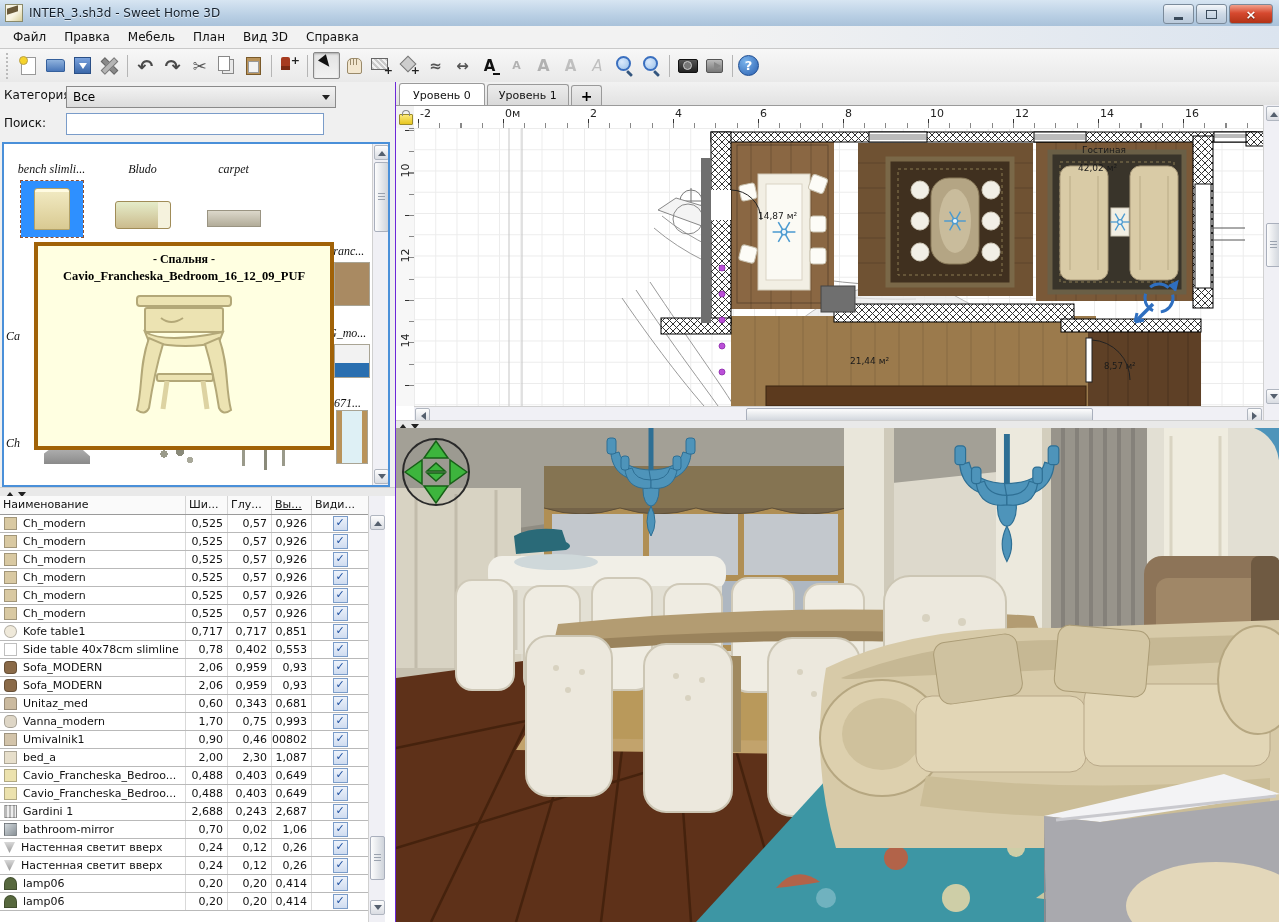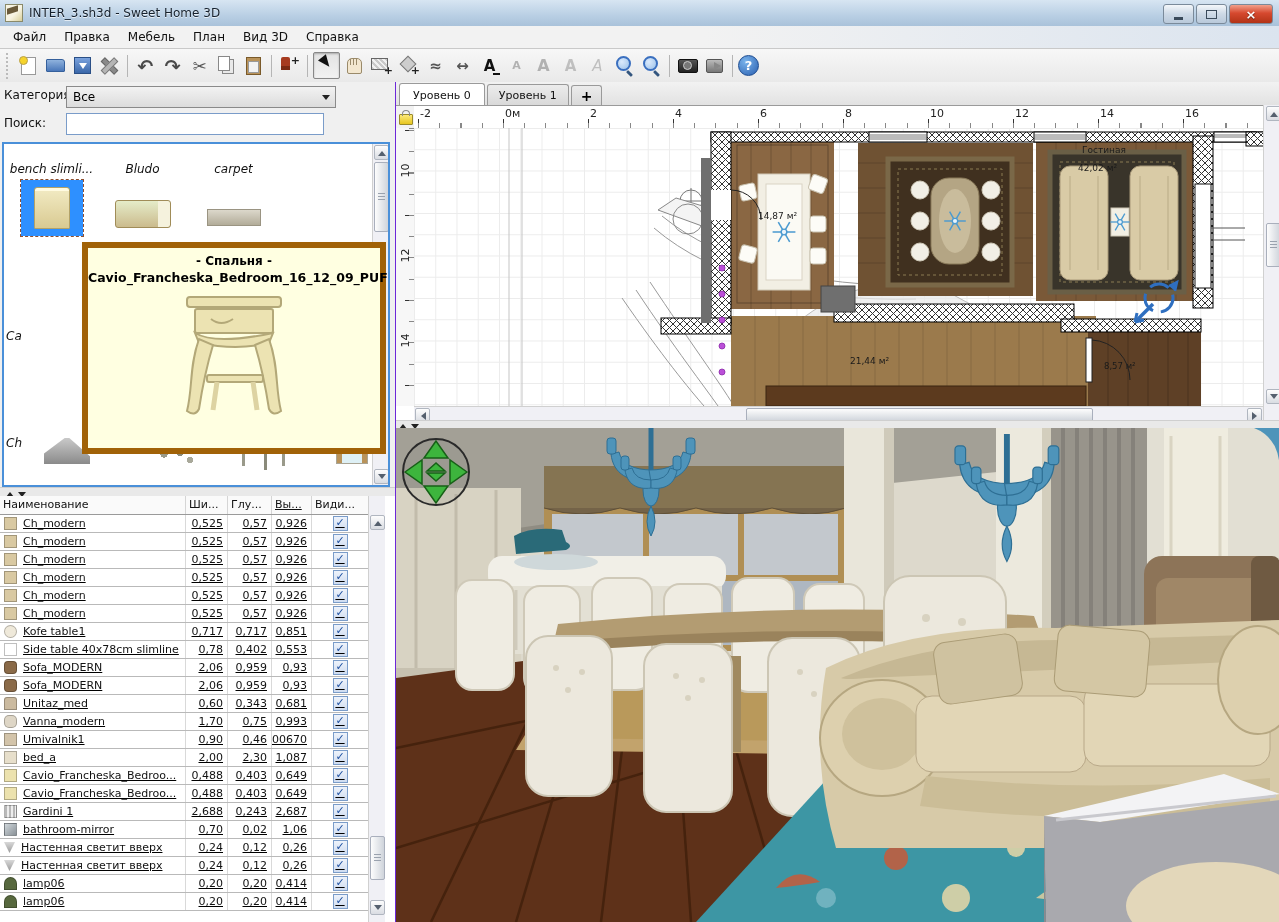--- a/index.html
+++ b/index.html
@@ -60,54 +60,54 @@
   .ic-photo::after{content:"";position:absolute;width:7px;height:7px;border-radius:50%;background:#777;border:1px solid #ccc;}
   .ic-video::before{content:"";width:15px;height:12px;background:linear-gradient(#bbb,#777);border-radius:2px;border:1px solid #555;}
   .ic-video::after{content:"";position:absolute;right:2px;width:0;height:0;border:4px solid transparent;border-left:7px solid #888;}
   .ic-help{width:19px;height:19px;border-radius:50%;background:radial-gradient(circle at 35% 30%,#7ab4ec,#2a5fb0);color:#fff;font-size:13px;border:1px solid #1a4a90;}
   
   .leftpanel{position:absolute;left:0;top:82px;width:395px;height:840px;background:#f0f0f0;}
   .field-row{position:absolute;left:0;display:flex;align-items:center;font-size:12px;color:#111;}
   .combo{height:20px;background:linear-gradient(#f2f2f2,#dcdcdc);border:1px solid #8a8a8a;display:flex;align-items:center;padding:0 6px;font-size:12px;position:relative;}
   .combo-arrow{position:absolute;right:5px;top:8px;width:0;height:0;border:4px solid transparent;border-top:5px solid #222;}
   .textinput{height:18px;background:#fff;border:1px solid #7a9cc9;}
-  .catalog{position:absolute;left:2px;top:60px;width:388px;height:345px;border:2px solid #4a90d9;background:#fff;box-sizing:border-box;overflow:hidden;}
+  .catalog{position:absolute;left:2px;top:60px;width:388px;height:345px;border:2px solid #4a90d9;background:#fff;box-sizing:border-box;overflow:hidden;font-family:Liberation Serif, serif;}
   .cat-grid{position:absolute;left:2px;top:14px;width:366px;display:grid;grid-template-columns:repeat(4,91px);column-gap:0;}
   .cat-item{height:84px;text-align:center;position:relative;}
   .cat-label{font-size:12px;font-style:italic;color:#111;white-space:nowrap;overflow:hidden;margin-top:4px;}
   .cat-thumbbox{margin:4px auto 0;width:62px;height:56px;display:flex;align-items:center;justify-content:center;}
   .cat-item.selected .cat-thumbbox{background:#2e90ff;outline:1px dashed #905030;}
   .th-bench{width:34px;height:40px;background:linear-gradient(#f2ebc4,#d9ca92);border:1px solid #b3a268;border-radius:3px 3px 1px 1px;box-shadow:inset 0 10px 0 -7px #fffbe2;}
   .th-bed{width:54px;height:26px;margin-top:12px;background:linear-gradient(#e5ecc9,#cbbb8d);border:1px solid #a08c58;border-radius:3px;box-shadow:inset -40px 0 0 -28px #f5f2dd;}
   .th-wardrobe{width:36px;height:44px;background:linear-gradient(90deg,#b99b5f 0 6px,#4a3320 6px 16px,#b99b5f 16px 20px,#4a3320 20px 30px,#b99b5f 30px);border:1px solid #7a5c32;}
   .th-carpet{width:52px;height:15px;margin-top:18px;background:linear-gradient(#dcd8cb,#b2ac99);border:1px solid #9a9482;}
   .cat-partial{position:absolute;font-size:12px;font-style:italic;color:#111;white-space:nowrap;}
   .pthumb{position:absolute;background:#d9d5c7;border:1px solid #a9a494;}
-  .tooltip{position:absolute;left:30px;top:98px;width:292px;height:200px;background:#ffffe1;border:6px solid #a16207;z-index:5;text-align:center;margin-left:48px;}
+  .tooltip{position:absolute;left:30px;top:98px;width:292px;height:200px;background:#ffffe1;border:4px solid #a16207;z-index:5;text-align:center;}
   .tt-line1{font-size:12px;font-weight:bold;margin-top:6px;}
   .tt-line2{font-size:12.5px;font-weight:bold;margin-top:2px;}
   .vscroll{position:absolute;background:#f0f0f5;border-left:1px solid #d0d0d0;}
   .scr-btn{position:absolute;left:1px;width:13px;height:13px;background:linear-gradient(#fdfdfd,#d9dce2);border:1px solid #b0b6c0;border-radius:2px;display:flex;align-items:center;justify-content:center;}
   .tri-up{width:0;height:0;border:4px solid transparent;border-bottom:5px solid #55606e;margin-top:-3px;}
   .tri-down{width:0;height:0;border:4px solid transparent;border-top:5px solid #55606e;margin-bottom:-3px;}
   .tri-left{width:0;height:0;border:4px solid transparent;border-right:5px solid #55606e;margin-left:-3px;}
   .tri-right{width:0;height:0;border:4px solid transparent;border-left:5px solid #55606e;margin-right:-3px;}
   .scr-thumb{position:absolute;left:1px;width:13px;background:linear-gradient(90deg,#fdfdfd,#cfd4db);border:1px solid #a9afbc;border-radius:2px;}
   .scr-thumb::after{content:"";position:absolute;left:3px;top:50%;margin-top:-4px;width:7px;height:8px;background:repeating-linear-gradient(#9aa2ae 0 1px,transparent 1px 3px);}
   .splitter{position:absolute;background:#e9e9e9;border-top:1px solid #cfcfcf;border-bottom:1px solid #bdbdbd;}
   .split-arrows{position:absolute;left:6px;top:1px;display:flex;gap:4px;}
   .sa{width:0;height:0;border:4px solid transparent;}
   .sa.up{border-bottom:5px solid #222;margin-top:-1px;}
   .sa.down{border-top:5px solid #222;margin-top:3px;}
   
   .ftable{position:absolute;left:0;top:414px;width:395px;height:426px;background:#fff;overflow:hidden;}
   .thead{position:absolute;left:0;top:0;width:368px;height:18px;display:flex;background:#fafafa;border-bottom:1px solid #9a9a9a;z-index:3;}
   .th{font-size:11px;color:#111;padding:2px 3px 0 3px;box-sizing:border-box;border-right:1px solid #d5d5d5;white-space:nowrap;overflow:hidden;}
   .trows{position:absolute;left:0;top:18px;width:368px;}
-  .trow{display:flex;height:17px;border-bottom:1px solid #b9b9b9;background:#fff;text-decoration:underline;}
+  .trow{display:flex;height:17px;border-bottom:1px solid #b9b9b9;background:#fff;}
   .tc{box-sizing:border-box;border-right:1px solid #d9d9d9;font-size:11px;color:#111;white-space:nowrap;overflow:hidden;display:flex;align-items:center;}
   .tc.name{width:186px;padding-left:4px;}
   .tc.num{justify-content:flex-end;padding-right:4px;}
   .tc.w{width:42px;} .tc.d{width:44px;} .tc.h{width:40px;}
   .tc.vis{width:56px;justify-content:center;border-right:none;}
   .rico{width:11px;height:11px;margin-right:6px;flex:0 0 auto;border:1px solid rgba(0,0,0,.25);}
   .ico-table{background:#f4f0e4;} .ico-chair{background:#d9c9a2;} .ico-coffee-table{background:#efe9da;border-radius:50%;}
   .ico-side-table{background:#fff;} .ico-sofa{background:#8a6a48;border-radius:4px;} .ico-toilet{background:#cbbai0;}
   .ico-toilet{background:#cbba9f;border-radius:3px 3px 0 0;} .ico-bath{background:#ded6c6;border-radius:5px;}
   .ico-sink{background:#d3c4aa;} .ico-bed{background:#e7dfcb;} .ico-nightstand{background:#ece2ae;}
@@ -451,21 +451,21 @@
               <span class="chk">✓</span>
             </div>
           </div>
           <div class="trow">
             <div class="tc name">
               <span class="rico ico-sink"></span>
               <span>Umivalnik1</span>
             </div>
             <div class="tc num w">0,90</div>
             <div class="tc num d">0,46</div>
-            <div class="tc num h">00670</div>
+            <div class="tc num h">00802</div>
             <div class="tc vis">
               <span class="chk">✓</span>
             </div>
           </div>
           <div class="trow">
             <div class="tc name">
               <span class="rico ico-bed"></span>
               <span>bed_a</span>
             </div>
             <div class="tc num w">2,00</div>

